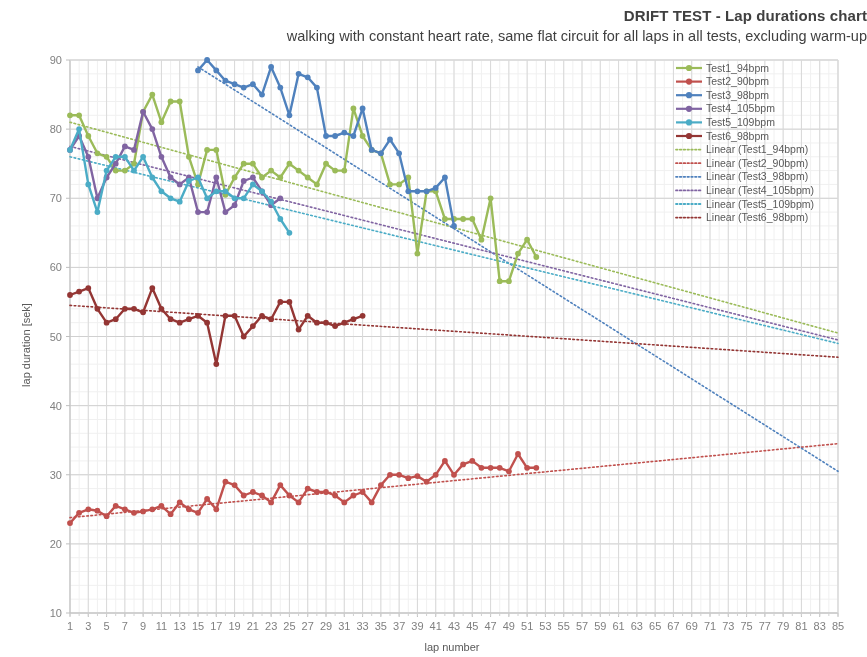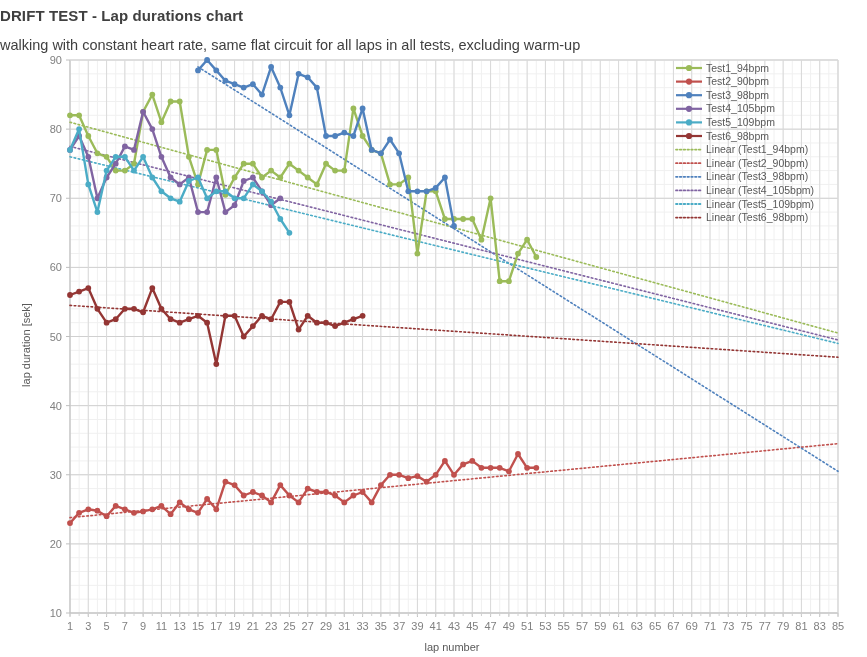--- a/index.html
+++ b/index.html
@@ -6,29 +6,29 @@
   body{
     width:867px;height:657px;
     background:#ffffff;
     font-family:"Liberation Sans", sans-serif;
     color:#595959;
     overflow:hidden;
     position:relative;
   }
   #chart-root{position:absolute;left:0;top:0;width:867px;height:657px;}
   .title-block{
-    position:absolute;left:0;top:6px;width:867px;text-align:left;
+    position:absolute;left:0;top:6px;width:867px;text-align:right;
     pointer-events:none;
   }
   .chart-title{
     font-size:15px;font-weight:bold;color:#404040;letter-spacing:.1px;
     display:block;line-height:20px;
   }
   .chart-subtitle{
-    font-size:14.5px;color:#404040;display:block;line-height:21px;margin-top:9px;
+    font-size:14.5px;color:#404040;display:block;line-height:21px;margin-top:0;
   }
   svg{position:absolute;left:0;top:0;}
   .axis-title{
     font-size:11px;fill:#595959;
   }
   .tick-label{font-size:11px;fill:#808080;}
   .legend-text{font-size:10.5px;fill:#595959;}
 </style>
 </head>
 <body>

